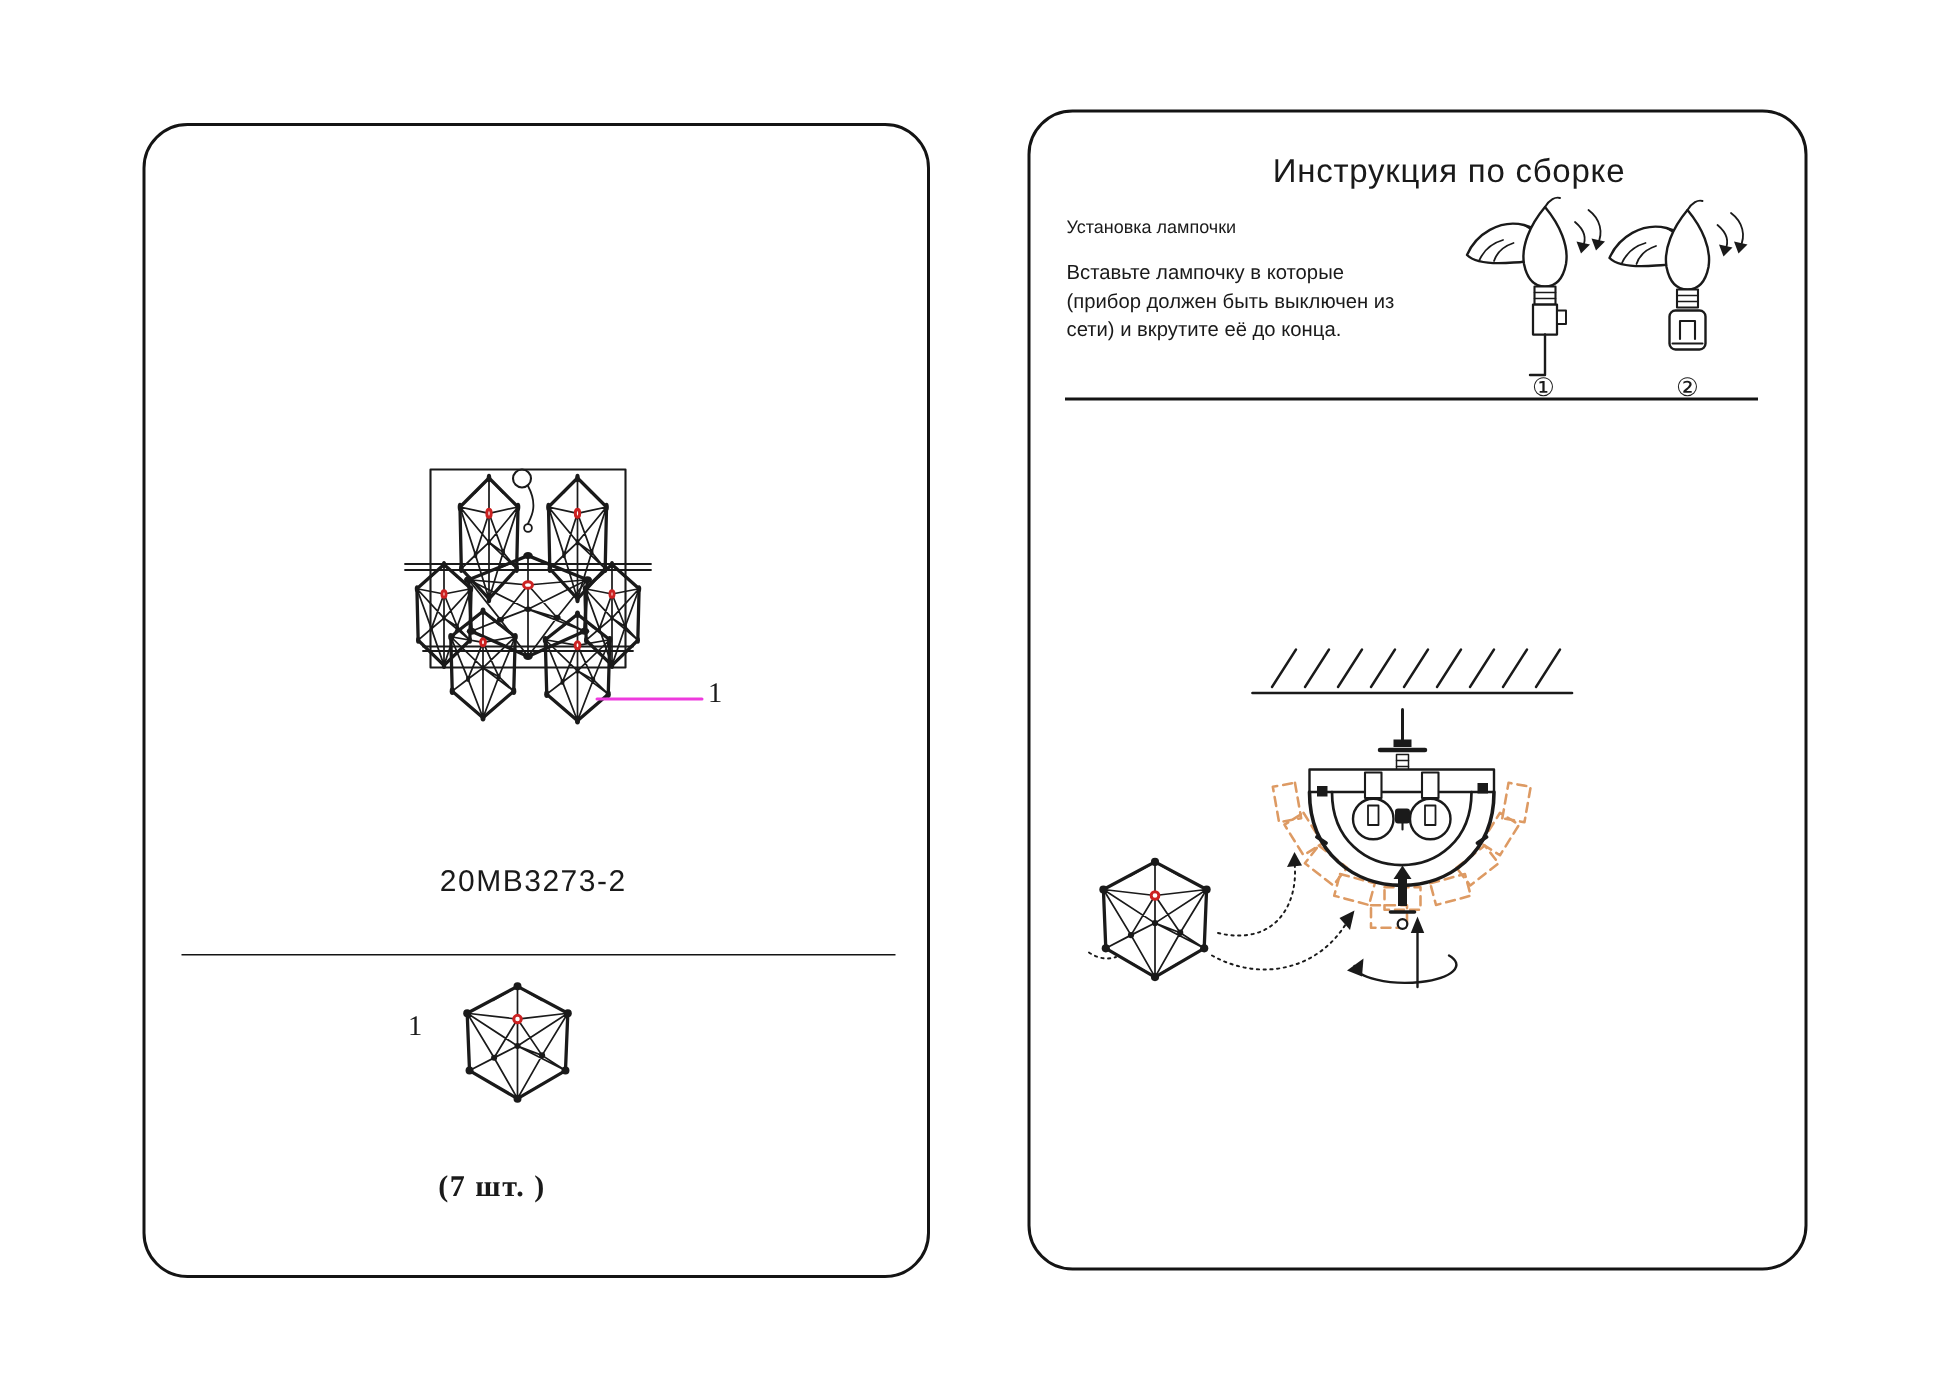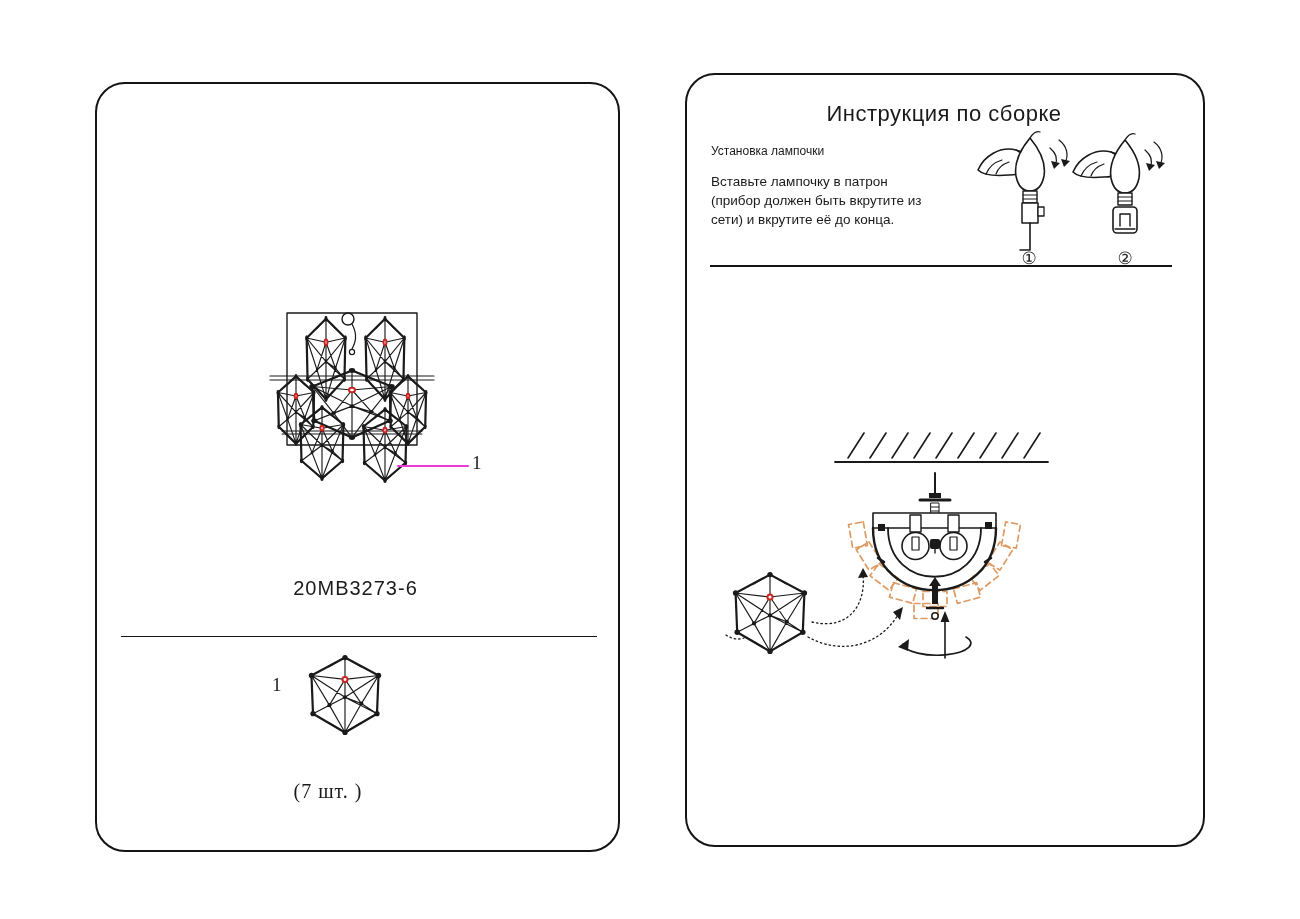--- a/index.html
+++ b/index.html
@@ -2,32 +2,32 @@
 <html><head>
 <meta charset="utf-8">
 <style>
   html,body{margin:0;padding:0;background:#fff;}
   .stage{position:relative;width:1300px;height:919px;background:#fff;overflow:hidden;
          font-family:"Liberation Sans",sans-serif;color:#1a1a1a;}
   .panel{position:absolute;border:2px solid #141414;border-radius:30px;background:#fff;}
   #left-panel{left:95px;top:82px;width:521px;height:766px;}
   #right-panel{left:685px;top:73px;width:516px;height:770px;}
   .abs{position:absolute;}
-  .title{left:685px;top:101px;width:518px;text-align:center;font-size:22px;letter-spacing:.5px;}
+  .title{left:685px;top:101px;width:518px;text-align:center;font-size:22px;letter-spacing:.5px;padding-left:22px;}
   .heading{left:711px;top:144px;font-size:12px;}
   .body-text{left:711px;top:172px;width:228px;font-size:13.5px;line-height:19px;}
   .fig-label{width:30px;text-align:center;font-size:17px;}
   .rule{left:710px;top:265px;width:462px;border-top:2px solid #141414;height:0;}
   .steps{left:711px;top:274px;width:474px;font-size:15px;line-height:22.5px;}
   .model{left:95px;top:577px;width:521px;text-align:center;font-size:20px;letter-spacing:1px;}
   .divider{left:121px;top:636px;width:476px;border-top:1.6px solid #141414;height:0;}
   .serif{font-family:"Liberation Serif",serif;}
   .leader-num{left:472px;top:452px;font-size:19px;}
   .part-num{left:272px;top:674px;font-size:19px;}
-  .qty{left:228px;top:780px;width:200px;text-align:center;font-size:20px;font-weight:normal;letter-spacing:1px;}
+  .qty{left:228px;top:780px;width:200px;text-align:center;font-size:20px;font-weight:bold;letter-spacing:1px;}
   svg{position:absolute;overflow:visible;}
   svg *{stroke-linecap:round;stroke-linejoin:round;}
   .ln{stroke:#1a1a1a;fill:none;}
   .fl{fill:#1a1a1a;stroke:none;}
   .wh{fill:#fff;stroke:#1a1a1a;}
 </style>
 </head>
 <body>
 
 <div class="stage">
@@ -141,21 +141,21 @@
         <circle cx="-20" cy="13" r="2.6" fill="#1a1a1a"></circle>
         <circle cx="21" cy="11" r="2.6" fill="#1a1a1a"></circle>
         <circle cx="0" cy="-20" r="3.2" fill="#fff" stroke="#cc2222" stroke-width="2" vector-effect="non-scaling-stroke"></circle>
       </g>
 
     <line x1="136" y1="163" x2="206" y2="163" stroke="#ee3add" stroke-width="2"></line>
   </svg>
 
   <div class="abs serif leader-num">1</div>
 
-  <div class="abs model">20MB3273-6</div>
+  <div class="abs model">20MB3273-2</div>
 
   <div class="abs divider"></div>
 
   <div class="abs serif part-num">1</div>
 
   <svg class="abs" style="left:300px;top:650px" width="90" height="90" viewBox="0 0 90 90">
     <g transform="translate(45,45) scale(0.78,0.78)">
         <path d="M0,-48L43,-25L41,24L0,48L-41,24L-43,-25Z" fill="none" stroke="#1a1a1a" stroke-width="2.2" vector-effect="non-scaling-stroke"></path>
         <path d="M0,-48L0,-20 M-43,-25L0,-20 M43,-25L0,-20 M0,-20L0,3 M-43,-25L0,3 M43,-25L0,3 M-43,-25L-20,13 M-41,24L-20,13 M43,-25L21,11 M41,24L21,11 M-20,13L0,3 M21,11L0,3 M-20,13L0,-20 M21,11L0,-20 M-41,24L0,3 M41,24L0,3 M0,48L0,3 M0,48L-20,13 M0,48L21,11 M0,-48L-21,-36 M0,-48L21,-36 M0,48L-20,36 M0,48L20,36" fill="none" stroke="#1a1a1a" stroke-width="1.15" vector-effect="non-scaling-stroke"></path>
         <circle cx="0" cy="-48" r="3.4" fill="#1a1a1a"></circle>
@@ -173,21 +173,21 @@
 
   <div class="abs serif qty">(7  шт. )</div>
 
   <section class="panel" id="right-panel">
   </section>
 
   <div class="abs title">Инструкция по сборке</div>
 
   <div class="abs heading">Установка лампочки</div>
 
-  <div class="abs body-text">Вставьте лампочку в патрон (прибор должен быть вкрутите из сети) и вкрутите её до конца.</div>
+  <div class="abs body-text">Вставьте лампочку в которые (прибор должен быть выключен из сети) и вкрутите её до конца.</div>
 
   <svg class="abs" style="left:968px;top:126px" width="220" height="140" viewBox="0 0 220 140">
     <defs>
       <g id="bulbHand">
 
         <path class="wh" stroke-width="1.6" d="M2,42 C8,28 24,18 40,22 C48,24 54,29 58,34 C53,43 44,47 33,47 C21,48 8,48 2,42 Z"></path>
         <path class="ln" stroke-width="1.2" d="M40,22 C47,26 52,30 56,35 M20,46 C22,40 27,36 33,34 M10,46 C13,39 19,34 26,32"></path>
 
         <path class="wh" stroke-width="1.6" d="M54,10 C44,22 38,36 40,48 C42,58 47,63 54,63 C61,63 66,58 68,48 C70,36 64,22 54,10 Z"></path>
         <path class="ln" stroke-width="1.3" d="M54,10 C57,5 61,3 64,4"></path>

